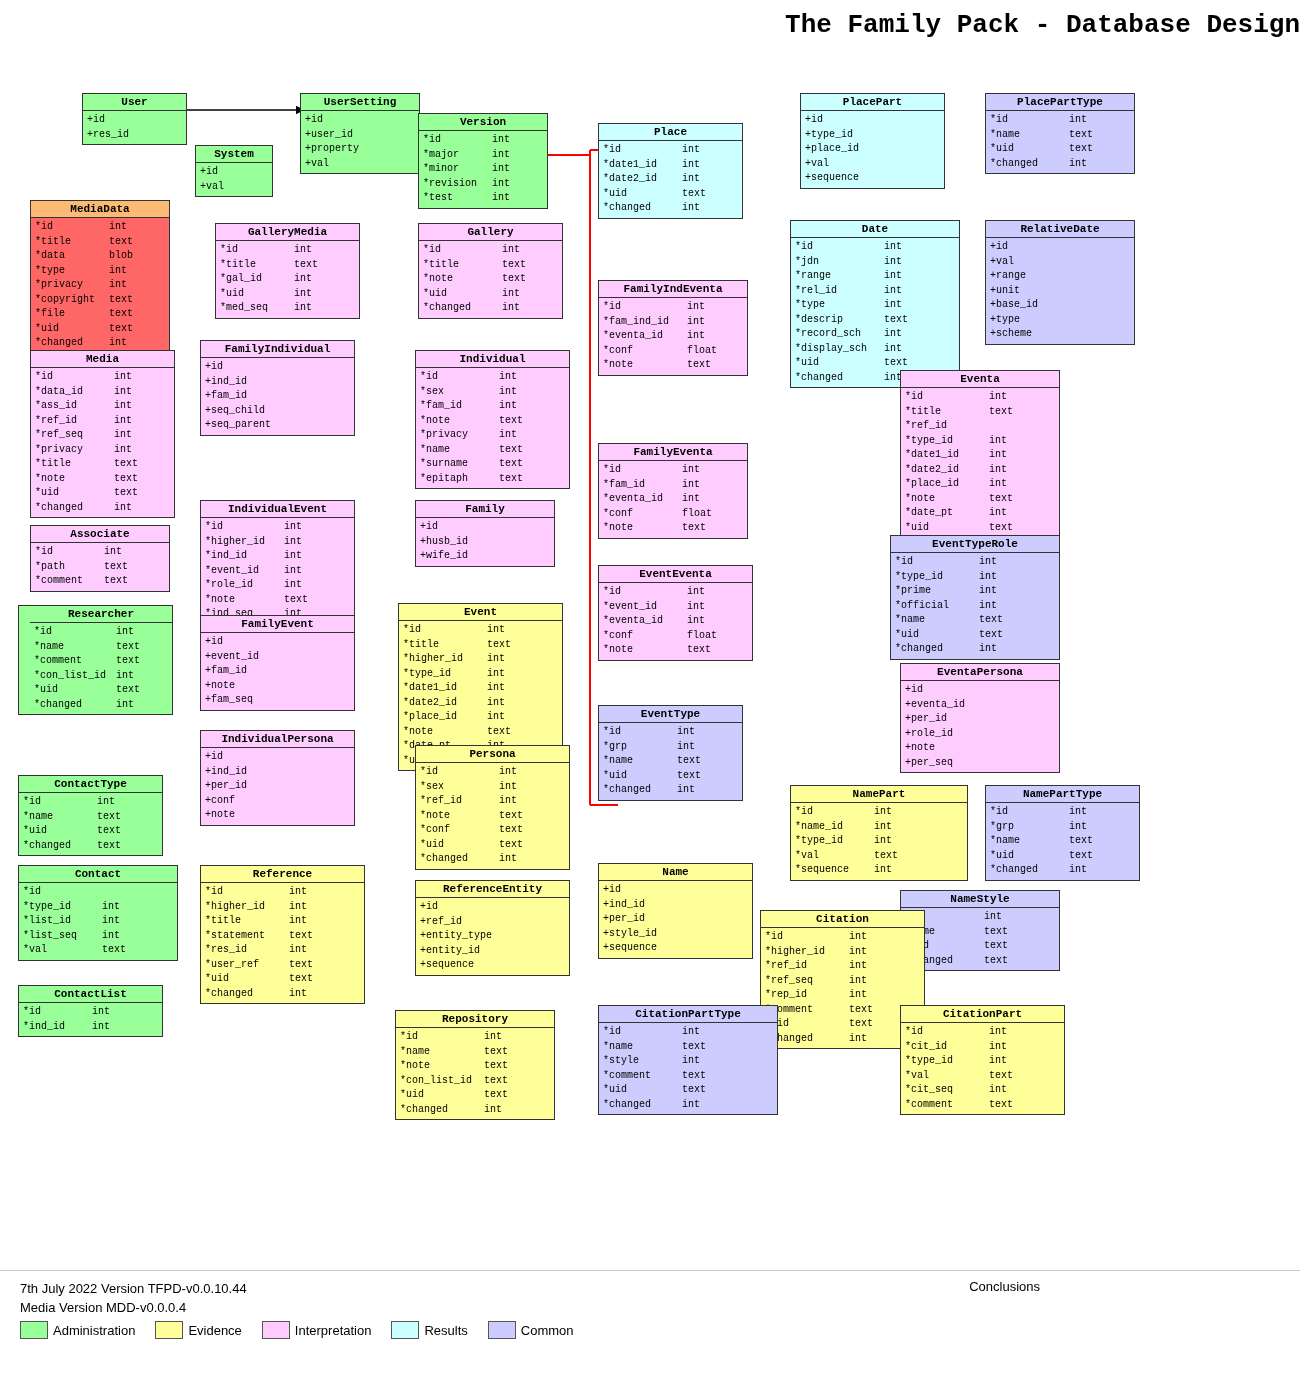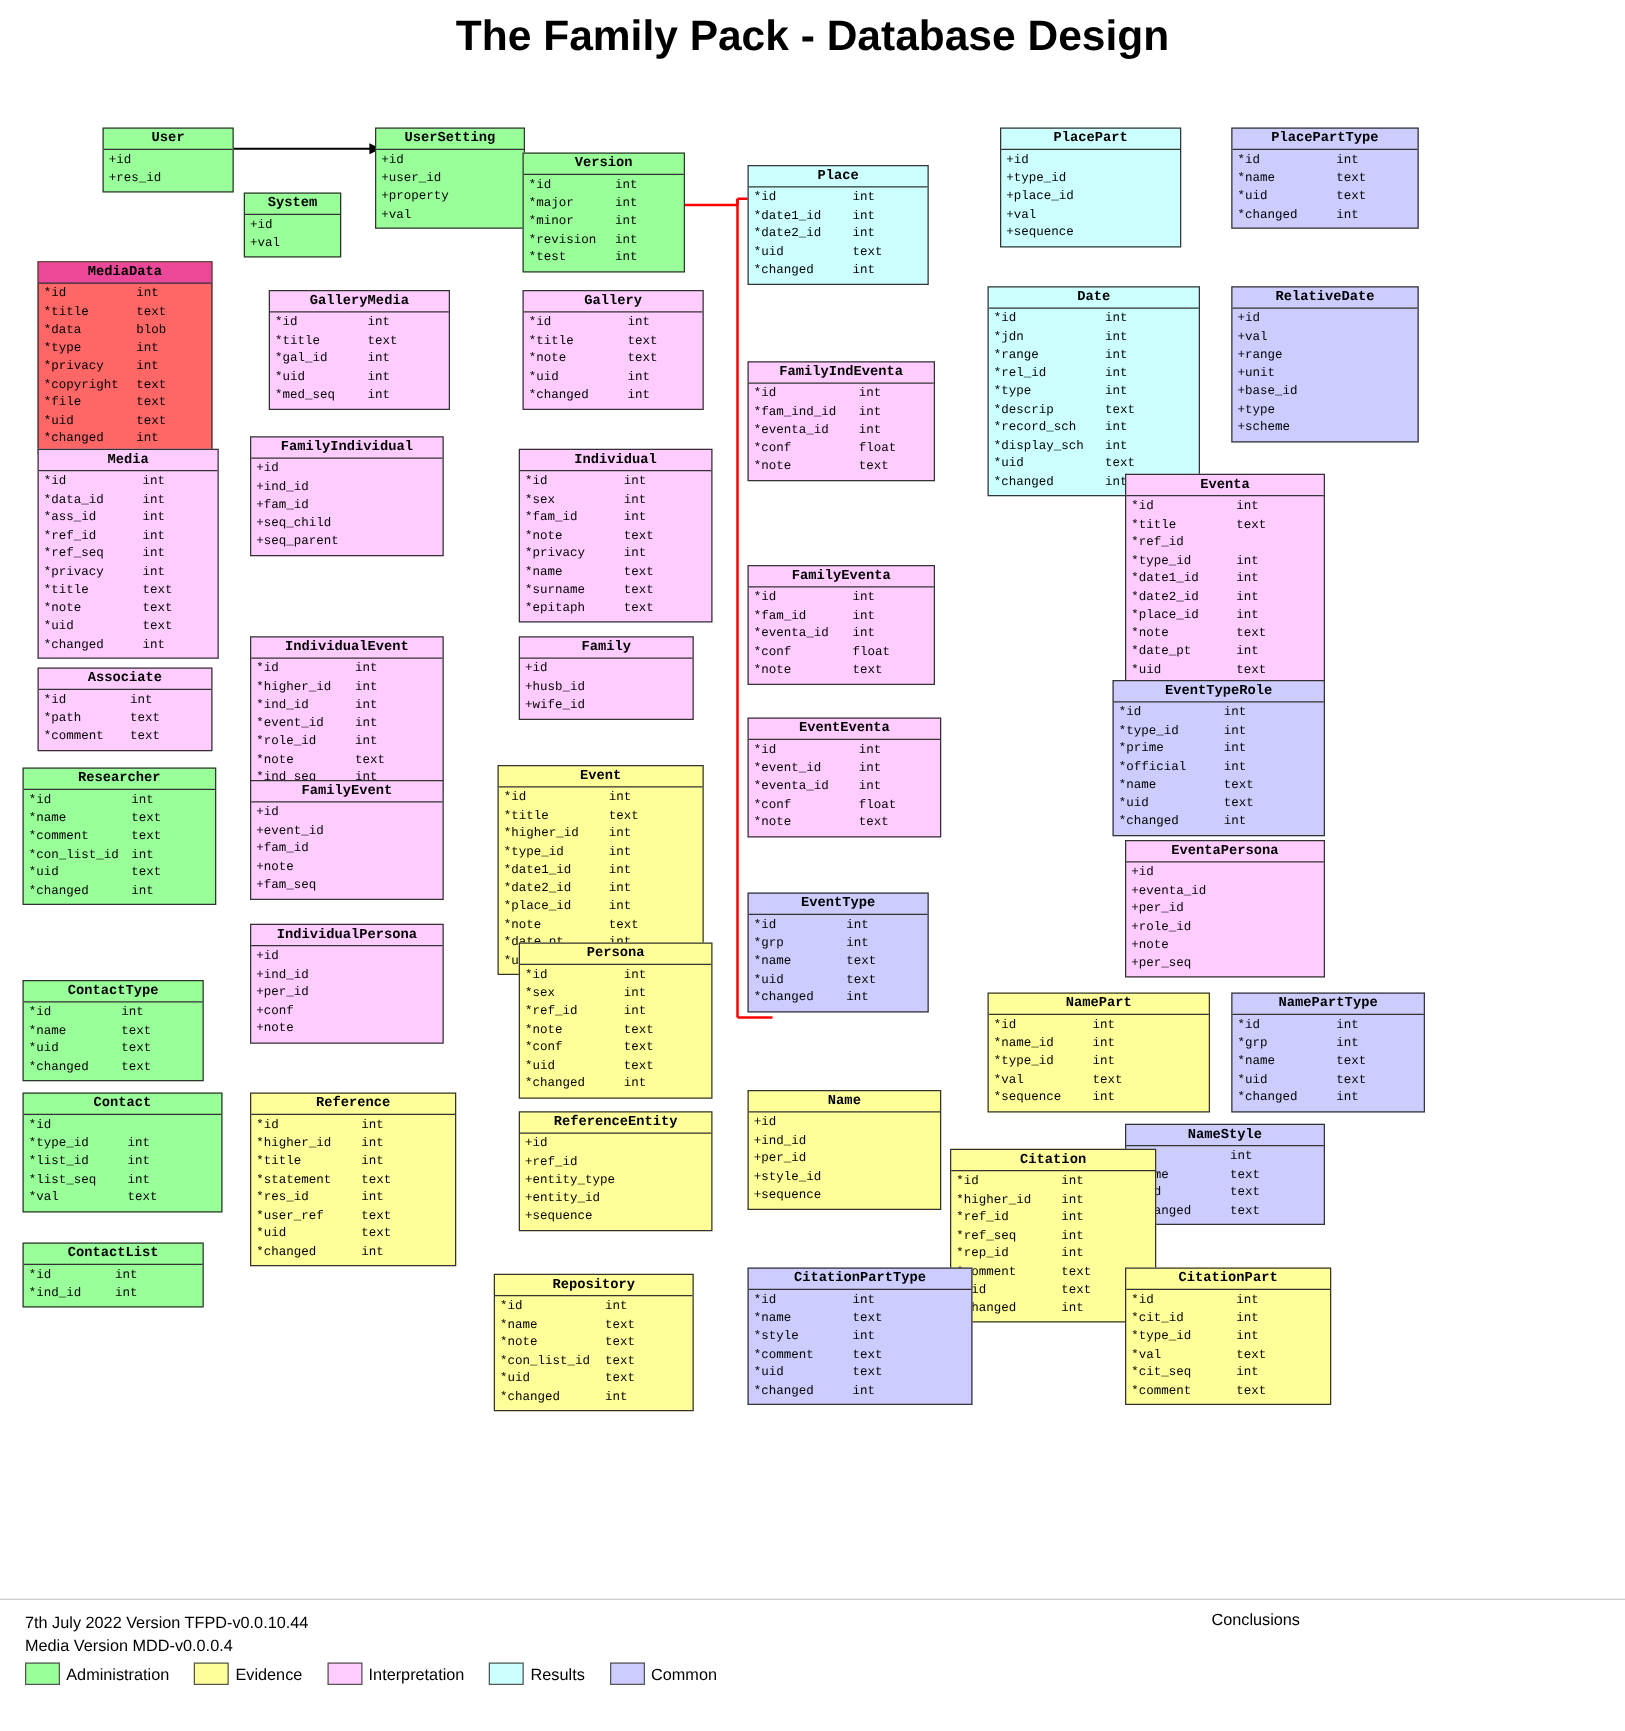--- a/index.html
+++ b/index.html
@@ -6,24 +6,24 @@
     body {
       background: #fff;
       font-family: 'Courier New', monospace;
       font-size: 11px;
       width: 1300px;
       min-height: 1385px;
       position: relative;
       overflow: hidden;
     }
     .page-title {
-      text-align: center;
-      font-size: 34px;
+      text-align: right;
+      font-size: 26px;
       font-weight: bold;
-      font-family: Liberation Sans, sans-serif;
+      font-family: Liberation Mono, monospace;
       padding: 10px 0 5px 0;
     }
     .diagram-area {
       position: relative;
       width: 1300px;
       height: 1220px;
     }
     .db-table {
       position: absolute;
       border: 1.5px solid #333;
@@ -262,21 +262,21 @@
           <span>text</span>
         </div>
       <div class="field-row">
           <span style="min-width:75px">*changed</span>
           <span>int</span>
         </div>
     </div>
   </div>
 
   <div class="db-table" style="left:30px; top:155px; width:140px; background:#ff6666;">
-    <div class="table-header" style="background:#ec4899;">MediaData</div>
+    <div class="table-header" style="background:#fdba74;">MediaData</div>
     <div class="table-body">
       <div class="field-row">
           <span style="min-width:70px">*id</span>
           <span>int</span>
         </div>
       <div class="field-row">
           <span style="min-width:70px">*title</span>
           <span>text</span>
         </div>
       <div class="field-row">
@@ -785,21 +785,21 @@
         </div>
       <div class="field-row">
           <span>+note</span>
         </div>
       <div class="field-row">
           <span>+per_seq</span>
         </div>
     </div>
   </div>
 
-  <div class="db-table color-admin" style="left:18px; top:560px; width:155px;">
+  <div class="db-table color-admin" style="left:18px; top:560px; width:155px;padding-left:11px;">
     <div class="table-header">Researcher</div>
     <div class="table-body">
       <div class="field-row">
           <span style="min-width:78px">*id</span>
           <span>int</span>
         </div>
       <div class="field-row">
           <span style="min-width:78px">*name</span>
           <span>text</span>
         </div>

